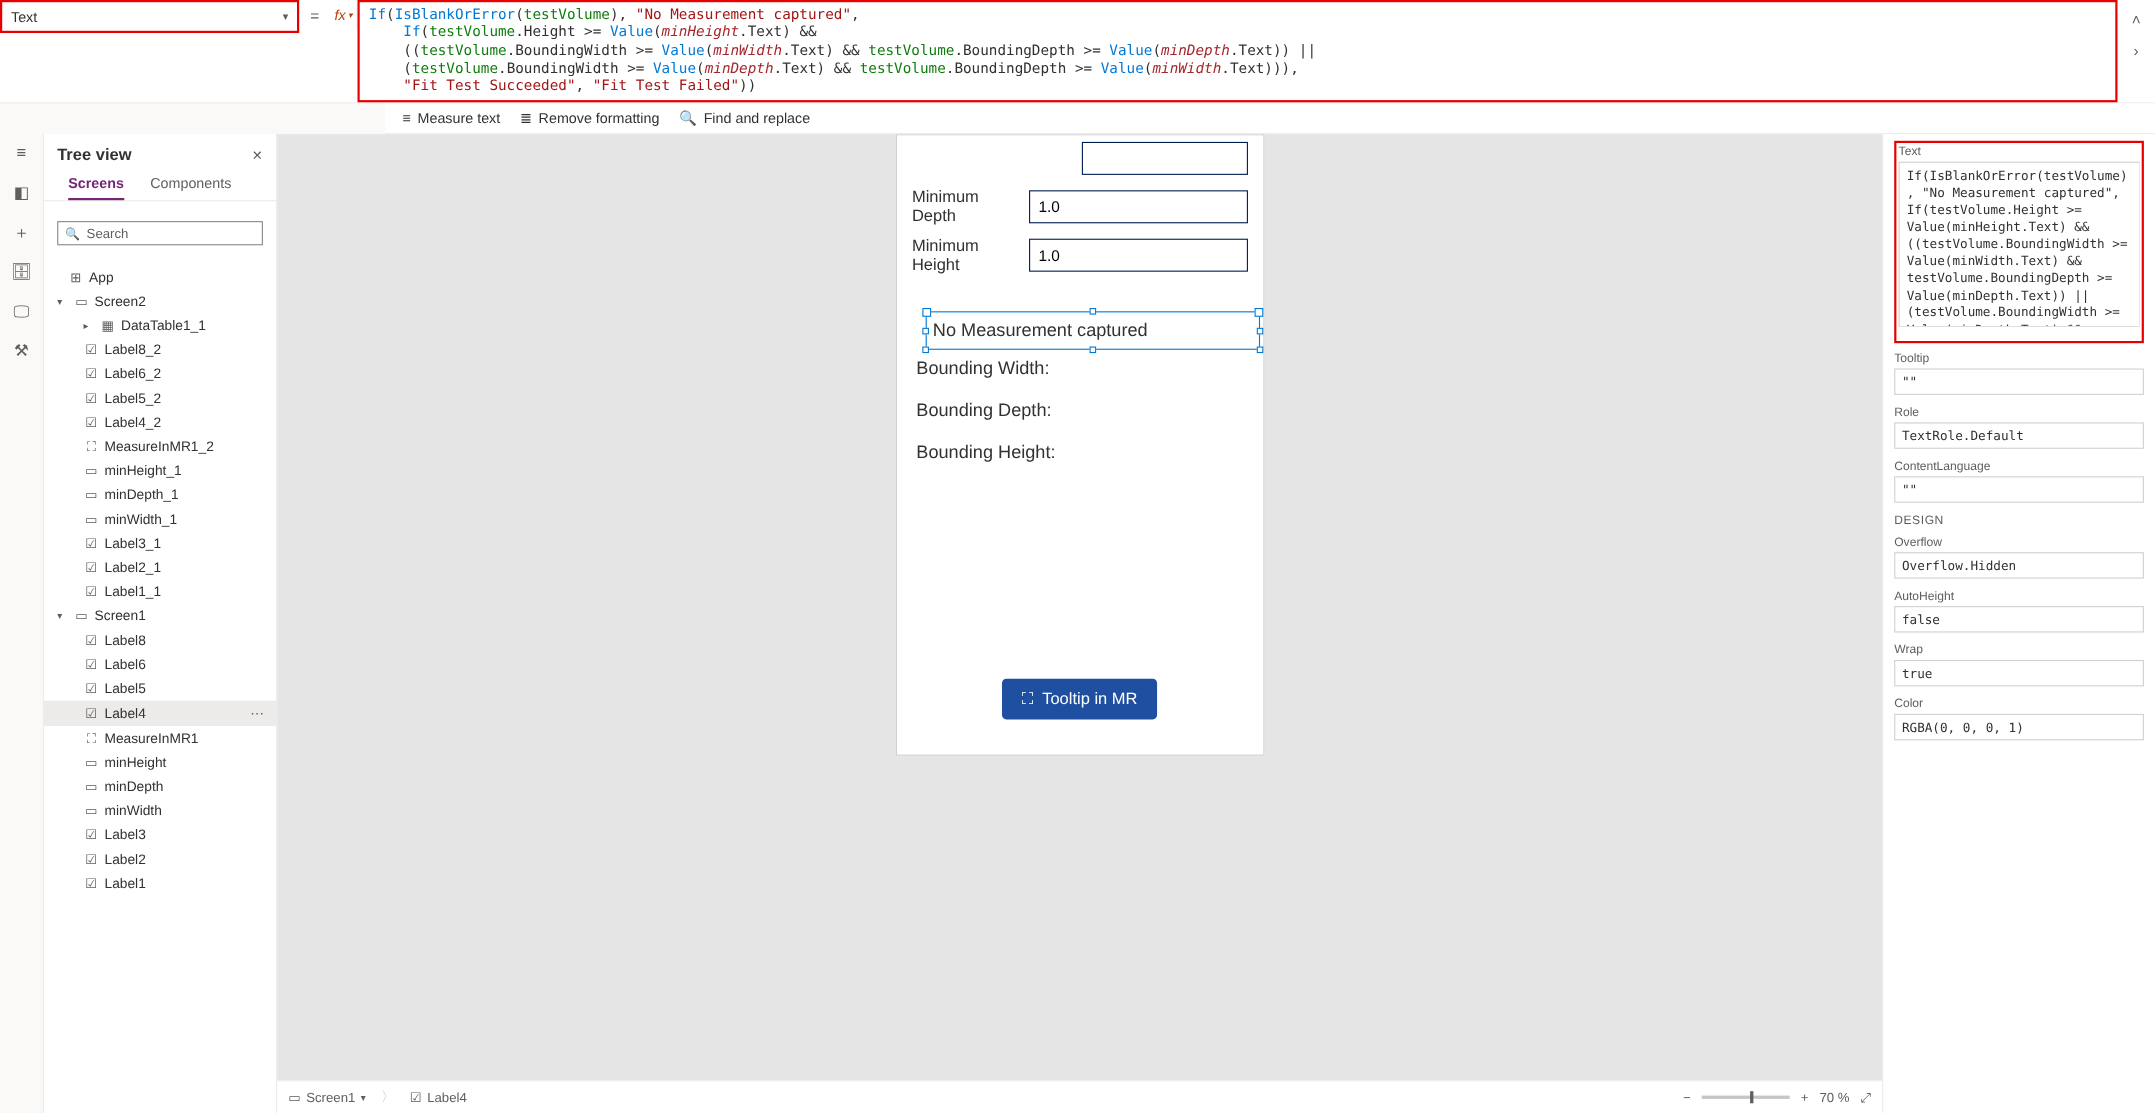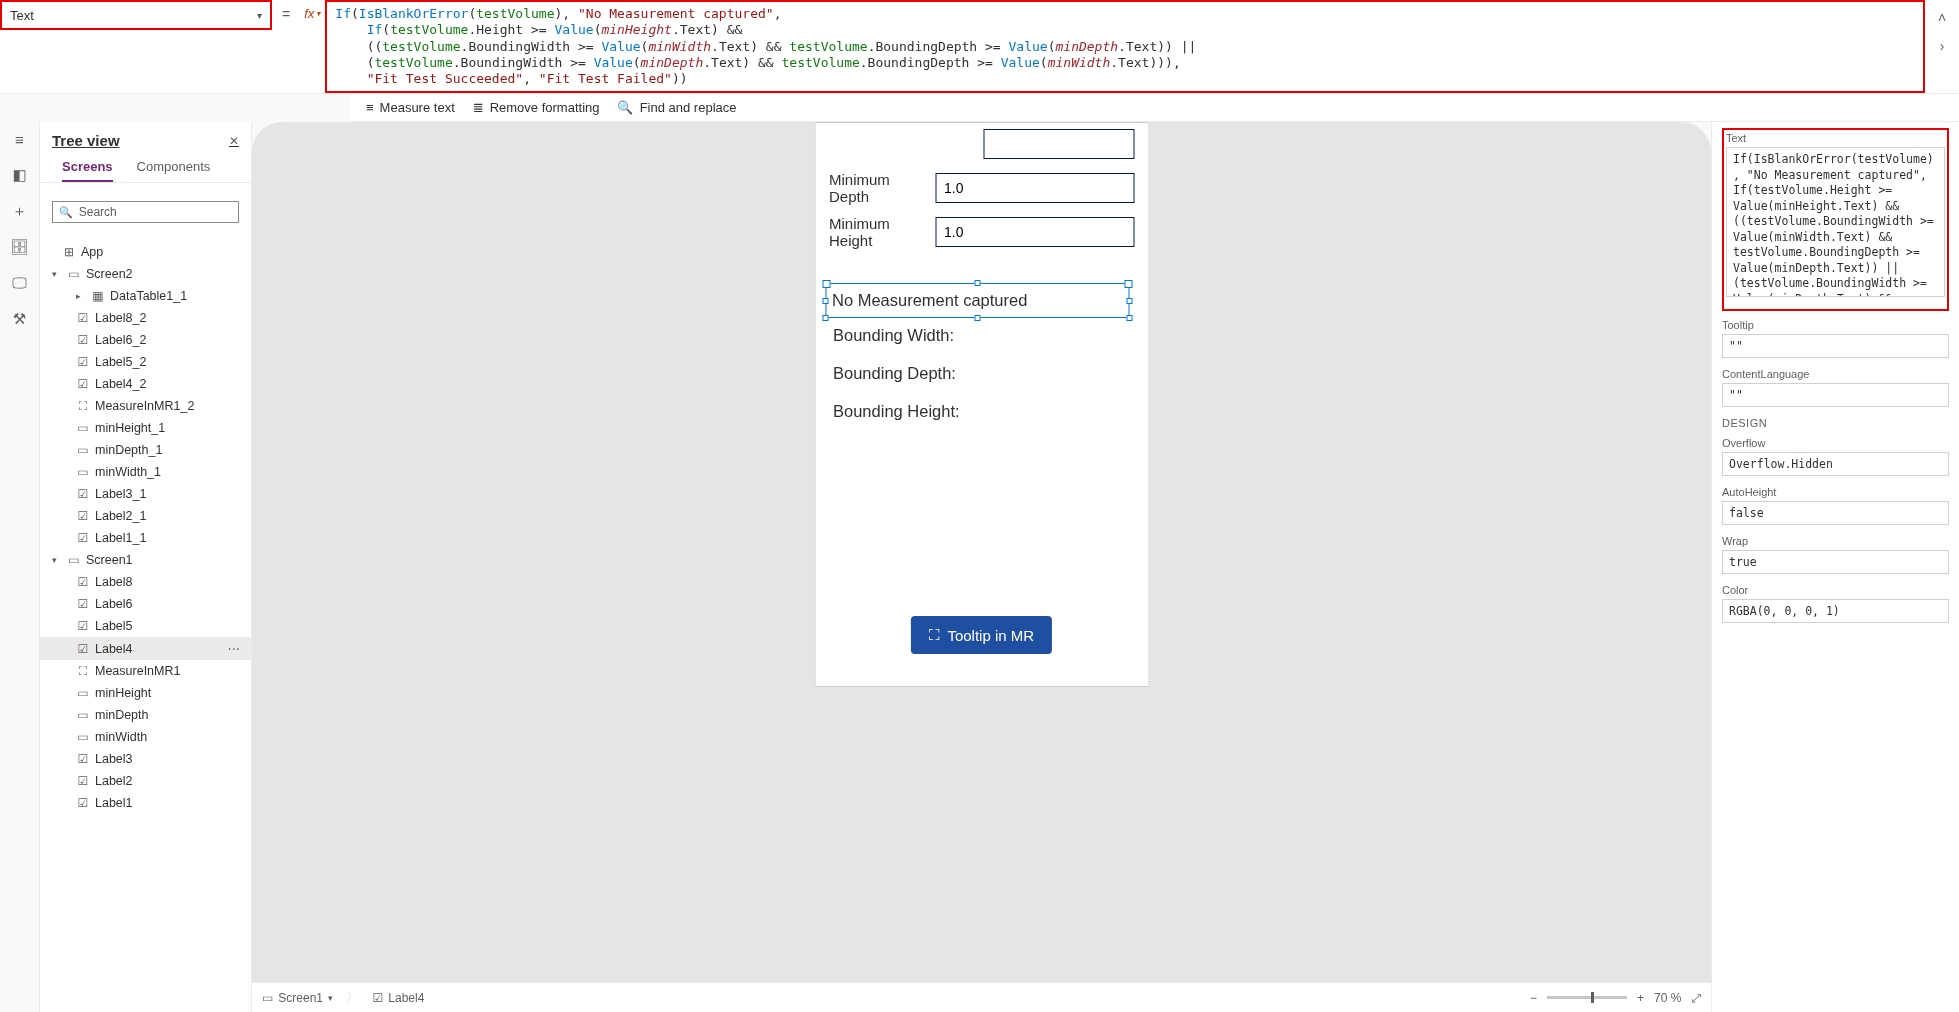--- a/index.html
+++ b/index.html
@@ -27,43 +27,43 @@
 .fmt-bar .item { display: flex; align-items: center; gap: 6px; cursor: pointer; }
 .fmt-bar .icon { font-size: 13px; }
 
 
 .body-row { display: flex; flex: 1; min-height: 0; }
 
 .left-rail { width: 40px; background: #faf9f8; border-right: 1px solid #edebe9; display: flex; flex-direction: column; align-items: center; padding-top: 8px; gap: 18px; }
 .left-rail .ic { width: 18px; height: 18px; color: #605e5c; cursor: pointer; display:flex; align-items:center; justify-content:center; font-size:15px; }
 
 .tree-panel { width: 212px; background: #fff; border-right: 1px solid #edebe9; display: flex; flex-direction: column; }
-.tree-header { display: flex; align-items: center; justify-content: space-between; padding: 10px 12px 4px 12px; text-decoration: underline; }
+.tree-header { display: flex; align-items: center; justify-content: space-between; padding: 10px 12px 4px 12px; }
 .tree-header h3 { font-size: 15px; font-weight: 600; }
 .tree-tabs { display: flex; gap: 14px; padding: 0 12px; border-bottom: 1px solid #edebe9; font-size: 13px; }
 .tree-tabs .tab { padding: 6px 0; cursor: pointer; color: #605e5c; margin-left: 10px; }
 .tree-tabs .tab.active { color: #742774; border-bottom: 2px solid #742774; font-weight: 600; }
 .tree-search { margin: 18px 12px; border: 1px solid #8a8886; display: flex; align-items: center; padding: 3px 6px; font-size: 12px; color: #605e5c; }
 .tree-search::before { content: "🔍"; font-size: 11px; margin-right: 6px; }
 .tree-list { flex: 1; overflow-y: auto; font-size: 12.5px; }
 .tree-item { display: flex; align-items: center; gap: 5px; padding: 4px 6px 4px 12px; cursor: pointer; white-space: nowrap; }
 .tree-item.selected { background: #edebe9; }
 .tree-item.selected::after { content: "⋯"; margin-left: auto; margin-right: 4px; color: #605e5c; letter-spacing: 1px; }
 .tree-item .tw { width: 10px; font-size: 9px; color: #605e5c; }
 .tree-item .ico { width: 14px; text-align: center; color: #605e5c; font-size: 12px; }
 .ind1 { padding-left: 22px; }
 .ind2 { padding-left: 36px; }
 
-.canvas-col { flex: 1; display: flex; flex-direction: column; background: #e5e5e5; min-width: 0; border-radius: 30px; }
+.canvas-col { flex: 1; display: flex; flex-direction: column; background: #e5e5e5; min-width: 0; }
 .canvas-area { flex: 1; position: relative; overflow: hidden; }
 .phone { position: absolute; left: 50%; top: 0; transform: translateX(-50%); width: 335px; height: 565px; background: #fff; border: 1px solid #d2d0ce; }
 .phone .row { display: flex; align-items: center; gap: 10px; padding: 4px 14px 0 14px; font-size: 15px; }
 .phone .row label { width: 132px; }
 .phone .row input { flex: 1; border: 1px solid #001b51; padding: 6px 8px; font-size: 14px; }
-.sel-label { position: absolute; left: 10px; top: 160px; width: 304px; border: 1px solid #0078d4; padding: 7px 6px; font-size: 16.5px; background: #fff; }
+.sel-label { position: absolute; left: 26px; top: 160px; width: 304px; border: 1px solid #0078d4; padding: 7px 6px; font-size: 16.5px; background: #fff; }
 .sel-label::before, .sel-label::after { content: ""; position: absolute; width: 6px; height: 6px; background: #fff; border: 1px solid #0078d4; }
 .sel-label::before { left: -4px; top: -4px; }
 .sel-label::after { right: -4px; top: -4px; }
 .sel-handles-b { position:absolute; left:-4px; bottom:-4px; width:6px; height:6px; background:#fff; border:1px solid #0078d4; }
 .sel-handles-b2 { position:absolute; right:-4px; bottom:-4px; width:6px; height:6px; background:#fff; border:1px solid #0078d4; }
 .sel-handles-m1 { position:absolute; left:50%; top:-4px; margin-left:-3px; width:6px; height:6px; background:#fff; border:1px solid #0078d4; }
 .sel-handles-m2 { position:absolute; left:50%; bottom:-4px; margin-left:-3px; width:6px; height:6px; background:#fff; border:1px solid #0078d4; }
 .sel-handles-m3 { position:absolute; top:50%; left:-4px; margin-top:-3px; width:6px; height:6px; background:#fff; border:1px solid #0078d4; }
 .sel-handles-m4 { position:absolute; top:50%; right:-4px; margin-top:-3px; width:6px; height:6px; background:#fff; border:1px solid #0078d4; }
 .static-lbl { position: absolute; left: 18px; font-size: 16.5px; }
@@ -313,20 +313,24 @@
           <span class="prop-label">Text</span>
           <textarea class="prop-field" style="">If(IsBlankOrError(testVolume), "No Measurement captured",
 If(testVolume.Height &gt;= Value(minHeight.Text) &amp;&amp; ((testVolume.BoundingWidth &gt;= Value(minWidth.Text) &amp;&amp; testVolume.BoundingDepth &gt;= Value(minDepth.Text)) || (testVolume.BoundingWidth &gt;= Value(minDepth.Text) &amp;&amp;</textarea>
         </div>
       </div>
       <div class="prop-group">
         <span class="prop-label">Tooltip</span>
         <input class="prop-field" value="&quot;&quot;" style="">
       </div>
       <div class="prop-group">
+        <span class="prop-label">Role</span>
+        <input class="prop-field" value="TextRole.Default" style="">
+      </div>
+      <div class="prop-group">
         <span class="prop-label">ContentLanguage</span>
         <input class="prop-field" value="&quot;&quot;" style="">
       </div>
       <div class="section-hd">DESIGN</div>
       <div class="prop-group">
         <span class="prop-label">Overflow</span>
         <input class="prop-field" value="Overflow.Hidden" style="">
       </div>
       <div class="prop-group">
         <span class="prop-label">AutoHeight</span>

